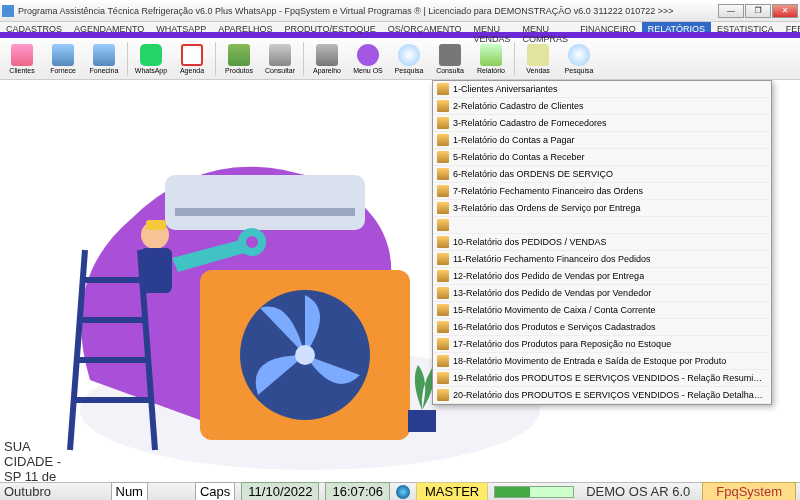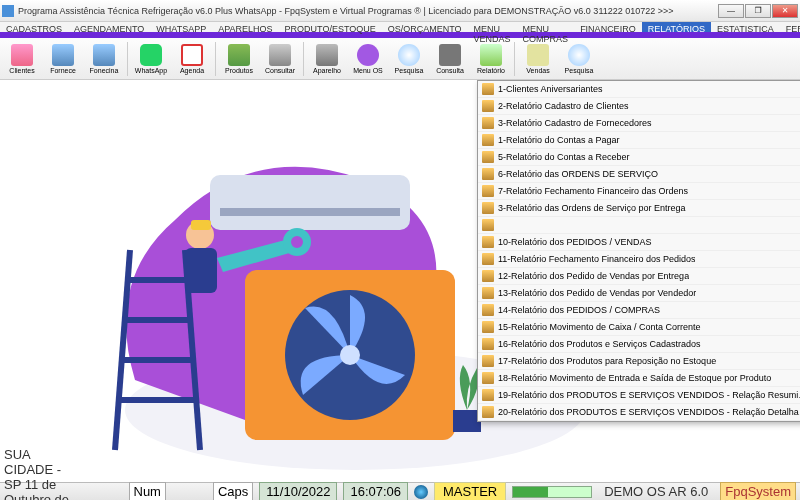--- a/index.html
+++ b/index.html
@@ -26,40 +26,40 @@
 .ico-produtos { background: linear-gradient(#8b5,#594); }
 .ico-consultar { background: linear-gradient(#ccc,#888); }
 .ico-aparelho { background: linear-gradient(#bbb,#777); }
 .ico-menuos { background: #a258e3; border-radius: 50%; }
 .ico-pesquisa { background: radial-gradient(#fff,#9cf); border-radius: 50%; }
 .ico-consulta { background: #777; }
 .ico-relatorio { background: linear-gradient(#cfc,#8c5); }
 .ico-vendas { background: #e3e3a0; }
 .tool-sep { width: 1px; height: 34px; background: #ccc; margin: 0 2px; }
 
-.workspace { position: relative; height: 406px; background: #fff; overflow: hidden; margin-left: 45px; }
+.workspace { position: relative; height: 406px; background: #fff; overflow: hidden; }
 
 .illust { position: absolute; left: 0; top: 0; width: 600px; height: 406px; }
 
 .dropdown { position: absolute; top: 0; left: 432px; width: 340px; background: #f8f8f8; border: 1px solid #999; box-shadow: 2px 2px 6px rgba(0,0,0,0.3); max-height: 352px; overflow-y: auto; }
 .dd-item { display: flex; align-items: center; height: 17px; padding: 0 4px; font-size: 9px; cursor: pointer; border-bottom: 1px solid #eee; }
 .dd-icon { width: 12px; height: 12px; margin-right: 4px; background: linear-gradient(#fc6,#b83); border-radius: 1px; flex-shrink: 0; }
 .dd-text { white-space: nowrap; overflow: hidden; text-overflow: ellipsis; }
 
 .statusbar { position: absolute; bottom: 0; left: 0; right: 0; height: 18px; background: linear-gradient(#f4f4f4,#e4e4e4); border-top: 1px solid #bbb; display: flex; align-items: center; font-size: 13px; padding: 0 4px; gap: 6px; }
 .status-left { flex: 1; color: #333; }
 .status-ind { padding: 1px 4px; border: 1px solid #aaa; background: #fff; margin-left: 41px; }
 .status-date { padding: 1px 6px; background: #d6e4d6; border: 1px solid #8a8; }
 .status-time { padding: 1px 6px; background: #d6e4d6; border: 1px solid #8a8; }
 .status-globe { width: 14px; height: 14px; background: radial-gradient(#6cf,#047); border-radius: 50%; }
 .status-master { padding: 1px 8px; background: #ffea6a; color: #000; border: 1px solid #cc9; }
 .status-prog { width: 80px; height: 12px; background: #cfc; border: 1px solid #8a8; position: relative; }
 .status-prog::after { content:''; position:absolute; left:0; top:0; bottom:0; width:45%; background:#4a4; }
 .status-demo { padding: 1px 6px; color: #333; }
-.status-brand { padding: 1px 4px; background: #fd8; color: #a33; border: 1px solid #ca5; }
+.status-brand { padding: 1px 13px; background: #fd8; color: #a33; border: 1px solid #ca5; }
 </style>
 </head>
 <body>
 
 <div class="titlebar">
   <div class="titlebar-icon"></div>
   <div class="titlebar-text">Programa Assistência Técnica Refrigeração v6.0 Plus WhatsApp - FpqSystem e Virtual Programas ® | Licenciado para  DEMONSTRAÇÃO v6.0 311222 010722 &gt;&gt;&gt;</div>
   <div class="win-controls">
     <div class="win-btn">—</div>
     <div class="win-btn">❐</div>
@@ -232,24 +232,20 @@
       <div class="dd-item">
         <div class="dd-icon"></div>
         <span class="dd-text">12-Relatório dos Pedido de Vendas por Entrega</span>
       </div>
       <div class="dd-item">
         <div class="dd-icon"></div>
         <span class="dd-text">13-Relatório dos Pedido de Vendas por Vendedor</span>
       </div>
       <div class="dd-item">
         <div class="dd-icon"></div>
-        <span class="dd-text">14-Relatório dos PEDIDOS / COMPRAS</span>
-      </div>
-      <div class="dd-item">
-        <div class="dd-icon"></div>
         <span class="dd-text">15-Relatório Movimento de Caixa / Conta Corrente</span>
       </div>
       <div class="dd-item">
         <div class="dd-icon"></div>
         <span class="dd-text">16-Relatório dos Produtos e Serviços Cadastrados</span>
       </div>
       <div class="dd-item">
         <div class="dd-icon"></div>
         <span class="dd-text">17-Relatório dos Produtos para Reposição no Estoque</span>
       </div>

